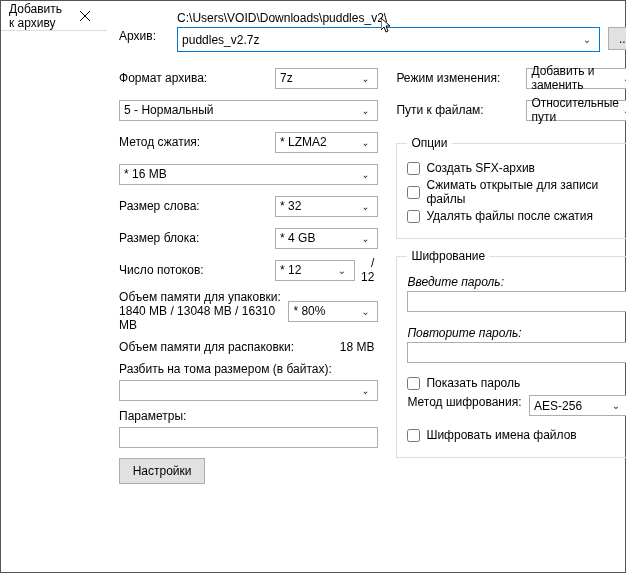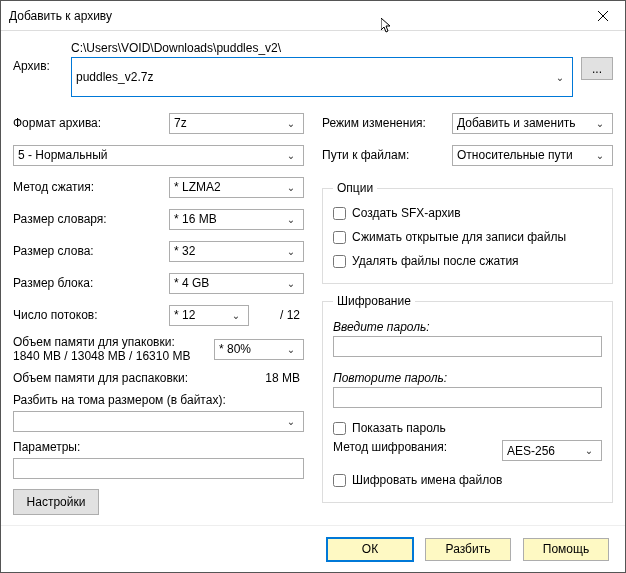--- a/index.html
+++ b/index.html
@@ -1,28 +1,28 @@
 <!DOCTYPE html>
 <html><head>
 <meta charset="utf-8">
 <style>
 * { box-sizing: border-box; margin: 0; padding: 0; font-family: "Segoe UI", Tahoma, sans-serif; font-size: 12px; }
 body { background: #fff; width: 626px; height: 573px; overflow: hidden; }
-.window { width: 626px; height: 573px; border: 1px solid #555; display: flex; flex-direction: column; }
+.window { width: 626px; height: 573px; border: 1px solid #555; display: flex; flex-direction: row; }
 .titlebar { height: 30px; background: #fff; display: flex; align-items: center; padding-left: 8px; border-bottom: 1px solid #ddd; }
 .titlebar-title { flex: 1; font-size: 12px; }
 .titlebar-close { width: 45px; height: 30px; display: flex; align-items: center; justify-content: center; cursor: pointer; }
 .titlebar-close svg { width: 10px; height: 10px; }
 .content { flex: 1; padding: 10px 12px; display: flex; flex-direction: column; }
 .archive-row { display: flex; align-items: flex-start; margin-bottom: 10px; }
 .archive-label { width: 58px; padding-top: 18px; }
 .archive-main { flex: 1; }
 .archive-path { font-size: 12px; margin-bottom: 2px; }
 .archive-input-row { display: flex; gap: 8px; }
-.archive-select { flex: 1; height: 40px; border: 1px solid #0078d7; padding: 2px 4px; background: #fff; display: flex; align-items: center; justify-content: space-between; }
+.archive-select { flex: 1; height: 25px; border: 1px solid #0078d7; padding: 2px 4px; background: #fff; display: flex; align-items: center; justify-content: space-between; }
 .archive-select input { border: none; outline: none; flex: 1; font-size: 12px; }
 .chev { width: 16px; text-align: center; color: #333; font-size: 10px; }
 .browse-btn { width: 32px; height: 23px; border: 1px solid #adadad; background: #e1e1e1; cursor: pointer; }
 .columns { display: flex; gap: 18px; flex: 1; }
 .col { flex: 1; display: flex; flex-direction: column; }
 .form-row { display: flex; align-items: center; height: 32px; }
 .form-label { width: 156px; }
 .form-control { flex: 1; }
 select, .combo { width: 100%; height: 21px; border: 1px solid #adadad; background: #fff; padding: 0 4px; display: flex; align-items: center; justify-content: space-between; }
 .combo span:first-child { flex: 1; }
@@ -104,21 +104,20 @@
           <div class="form-label">Метод сжатия:</div>
           <div class="form-control">
             <div class="combo">
               <span>* LZMA2</span>
               <span class="chev">⌄</span>
             </div>
           </div>
         </div>
 
         <div class="form-row">
-          <div class="form-label">Размер словаря:</div>
           <div class="form-control">
             <div class="combo">
               <span>* 16 MB</span>
               <span class="chev">⌄</span>
             </div>
           </div>
         </div>
 
         <div class="form-row">
           <div class="form-label">Размер слова:</div>

